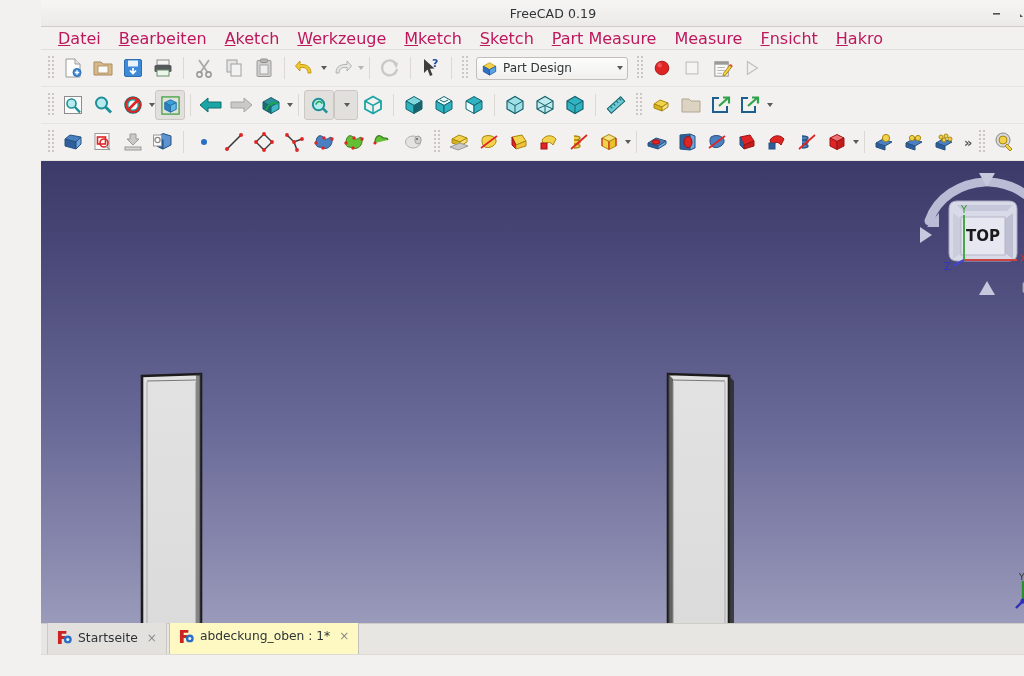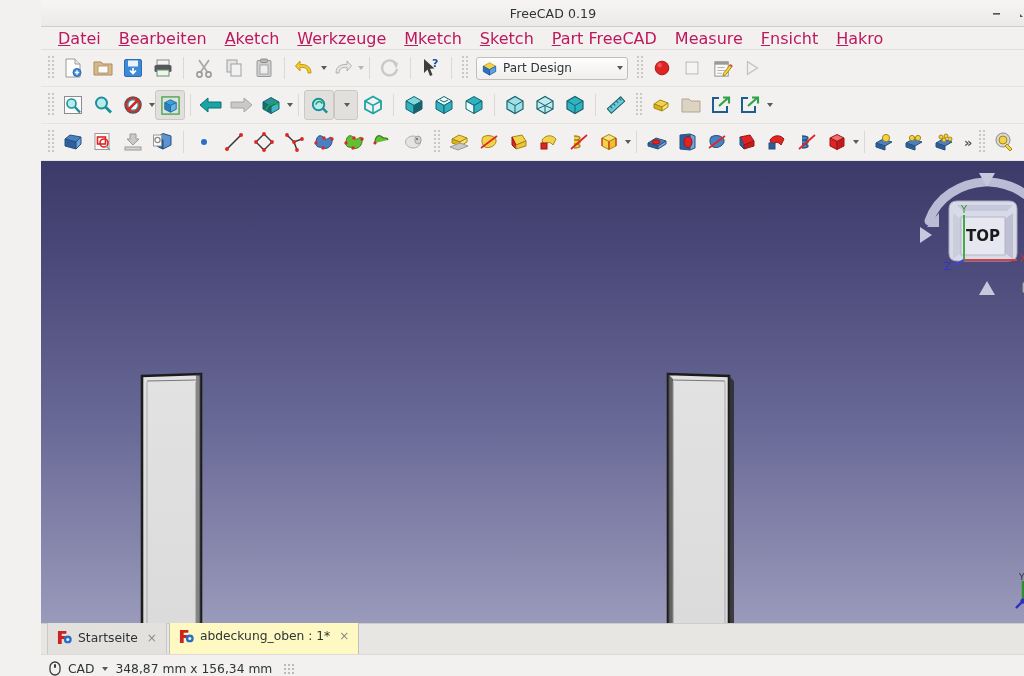--- a/index.html
+++ b/index.html
@@ -116,21 +116,21 @@
     </div>
   </div>
 
   <div class="menubar">
     <div class="menuitem"><u>D</u><span>atei</span></div>
     <div class="menuitem"><u>B</u><span>earbeiten</span></div>
     <div class="menuitem"><u>A</u><span>ketch</span></div>
     <div class="menuitem"><u>W</u><span>erkzeuge</span></div>
     <div class="menuitem"><u>M</u><span>ketch</span></div>
     <div class="menuitem"><u>S</u><span>ketch</span></div>
-    <div class="menuitem"><u>P</u><span>art FreeCAD</span></div>
+    <div class="menuitem"><u>P</u><span>art Measure</span></div>
     <div class="menuitem"><span>Measure</span></div>
     <div class="menuitem"><u>F</u><span>nsicht</span></div>
     <div class="menuitem"><u>H</u><span>akro</span></div>
   </div>
 
   <div class="toolbar">
     <div class="grip"></div>
 
     <div class="tb">
       <svg width="22" height="22" viewBox="0 0 22 22">
@@ -786,25 +786,15 @@
         <path d="M1 1 h9 v3 h-5 v2.5 h4 v3 h-4 V15 H1 Z" fill="#cc2222"></path>
         <circle cx="11.5" cy="10" r="4.2" fill="#2a6fc4"></circle>
         <circle cx="11.5" cy="10" r="1.6" fill="#eaf2fb"></circle>
       </svg>
       <span>abdeckung_oben : 1*</span>
       <span class="tabclose">×</span>
     </div>
   </div>
 
   <div class="statusbar">
-    <div class="statusright">
-      <svg width="12" height="15" viewBox="0 0 12 15">
-        <rect x="1" y="1" width="10" height="13" rx="5" fill="none" stroke="#3a3a3a" stroke-width="1.3"></rect>
-        <rect x="5" y="3" width="2" height="4" rx="1" fill="#3a3a3a"></rect>
-      </svg>
-      <span>CAD</span>
-      <div class="caret"></div>
-      <span>348,87 mm x 156,34 mm</span>
-      <div class="grip-dots"></div>
-    </div>
   </div>
 
 </div>
 
 </body></html>

